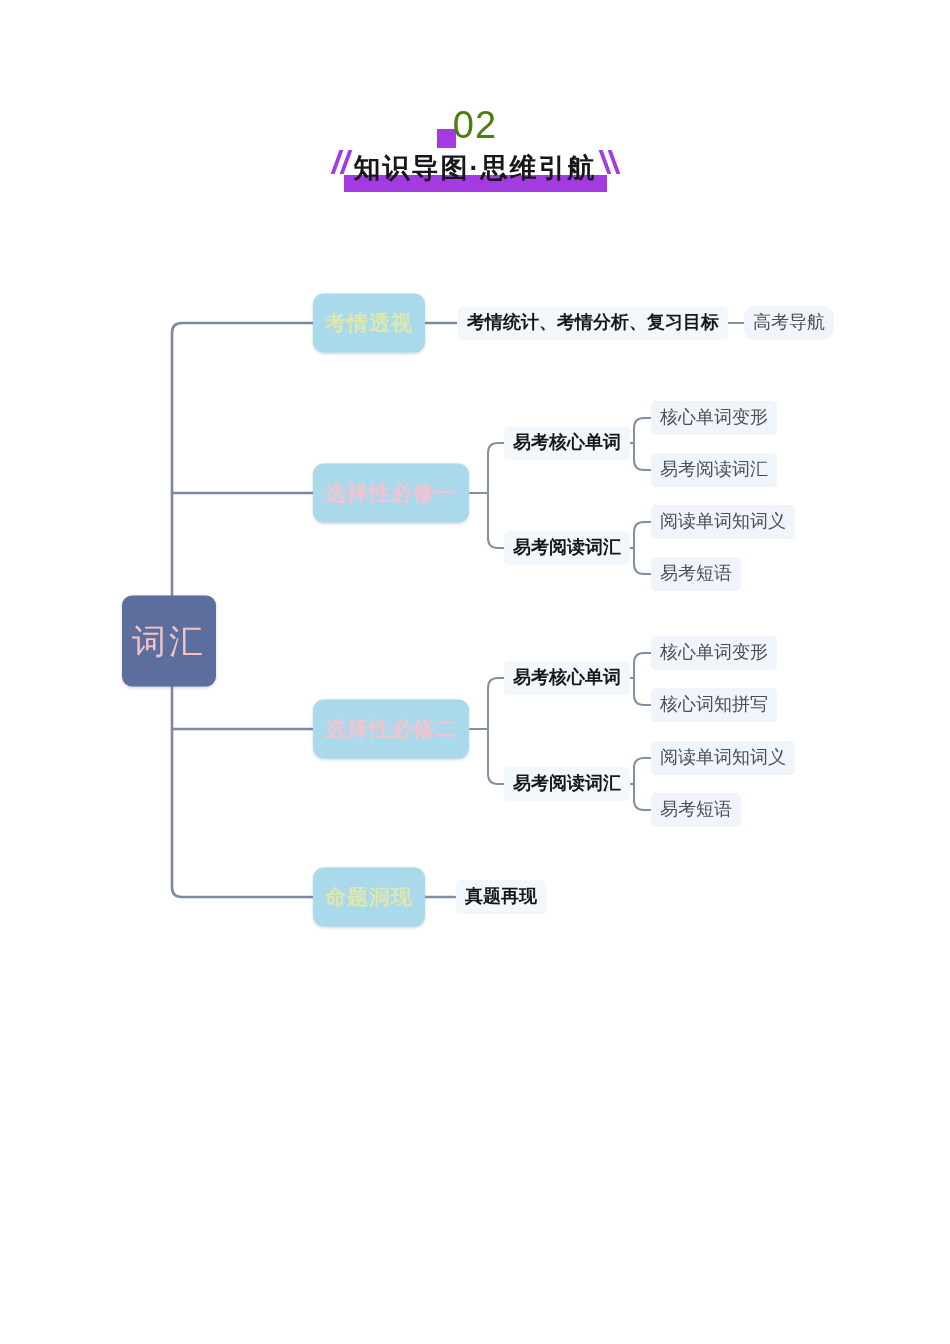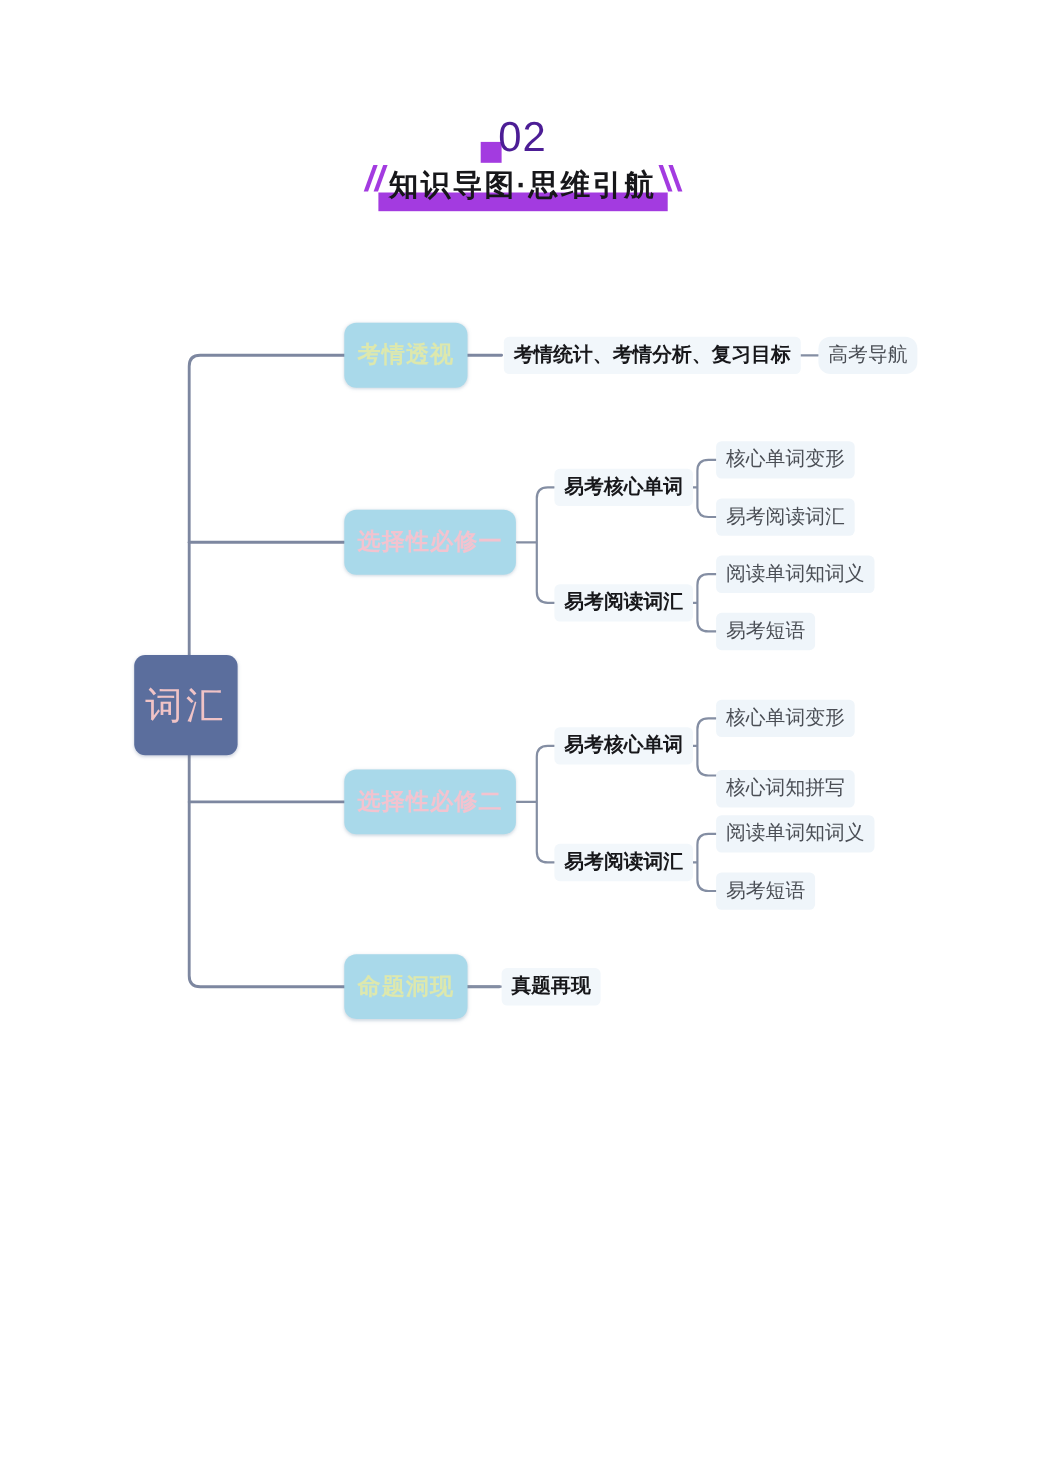--- a/index.html
+++ b/index.html
@@ -7,21 +7,21 @@
     position:relative;
     width:950px;height:1344px;
     background:#ffffff;
     font-family:"Liberation Sans","DejaVu Sans",sans-serif;
     overflow:hidden;
   }
   
   .sec-num{
     position:absolute;top:104px;left:0;right:0;
     text-align:center;
-    font-size:38px;color:#4c1d95;
+    font-size:38px;color:#4d7c0f;
     letter-spacing:1px;
   }
   .sec-num .num-inner{position:relative;display:inline-block;padding:0 2px;}
   .num-square{
     position:absolute;left:-14px;bottom:-1px;
     width:19px;height:19px;background:#a33be0;
     z-index:0;
   }
   .num-text{position:relative;z-index:1;}
   .sec-title{
@@ -126,21 +126,21 @@
   <div class="node sub bold" style="left:504px;top:443px;">易考核心单词</div>
   <div class="node sub plain" style="left:651px;top:418px;">核心单词变形</div>
   <div class="node sub plain" style="left:651px;top:470px;">易考阅读词汇</div>
   <div class="node sub bold" style="left:504px;top:548px;">易考阅读词汇</div>
   <div class="node sub plain" style="left:651px;top:522px;">阅读单词知词义</div>
   <div class="node sub plain" style="left:651px;top:574px;">易考短语</div>
 
   <div class="node branch t-pink" style="left:313px;top:729px;">选择性必修二</div>
   <div class="node sub bold" style="left:504px;top:678px;">易考核心单词</div>
   <div class="node sub plain" style="left:651px;top:653px;">核心单词变形</div>
-  <div class="node sub plain" style="left:651px;top:705px;margin-top:12px;">核心词知拼写</div>
+  <div class="node sub plain" style="left:651px;top:705px;">核心词知拼写</div>
   <div class="node sub bold" style="left:504px;top:784px;">易考阅读词汇</div>
   <div class="node sub plain" style="left:651px;top:758px;">阅读单词知词义</div>
   <div class="node sub plain" style="left:651px;top:810px;">易考短语</div>
 
   <div class="node branch t-green" style="left:313px;top:897px;">命题洞现</div>
   <div class="node sub bold" style="left:456px;top:897px;">真题再现</div>
 
 </div>
 
 </body></html>

